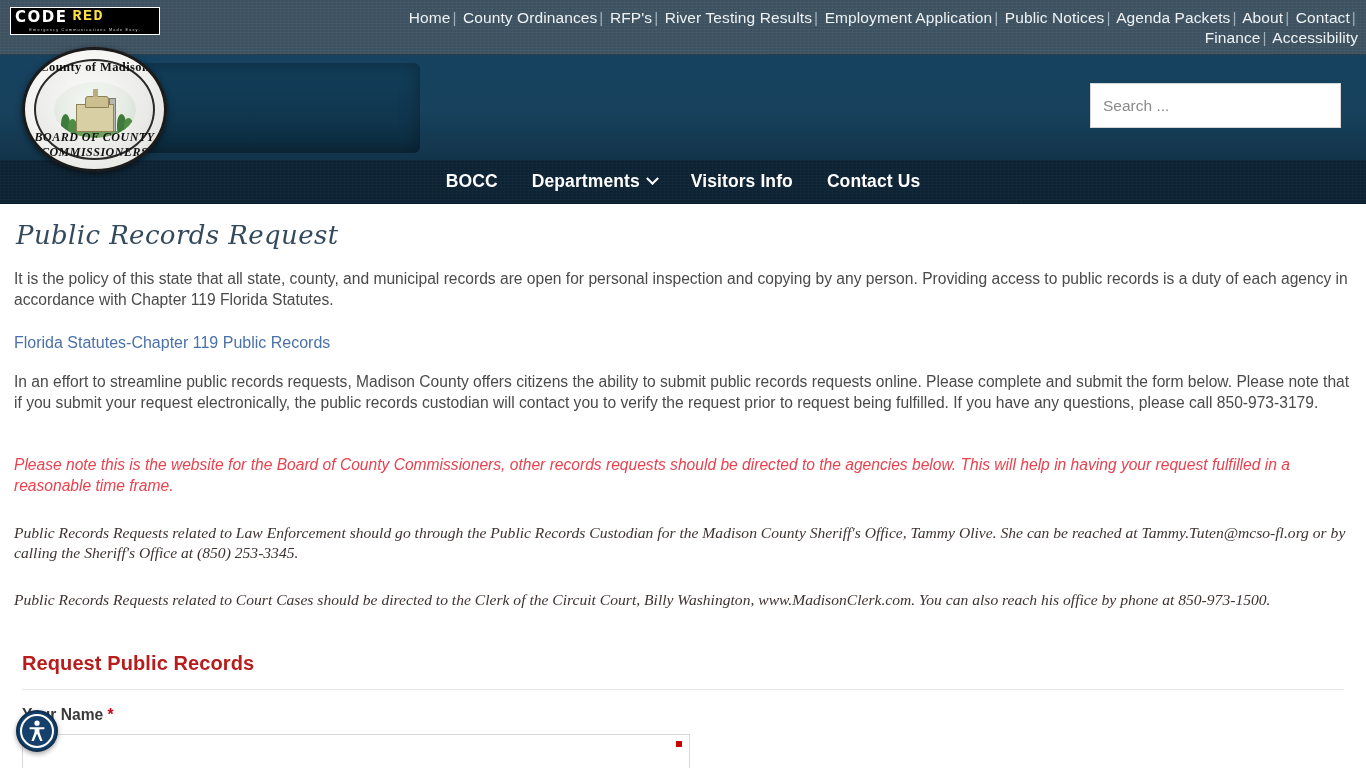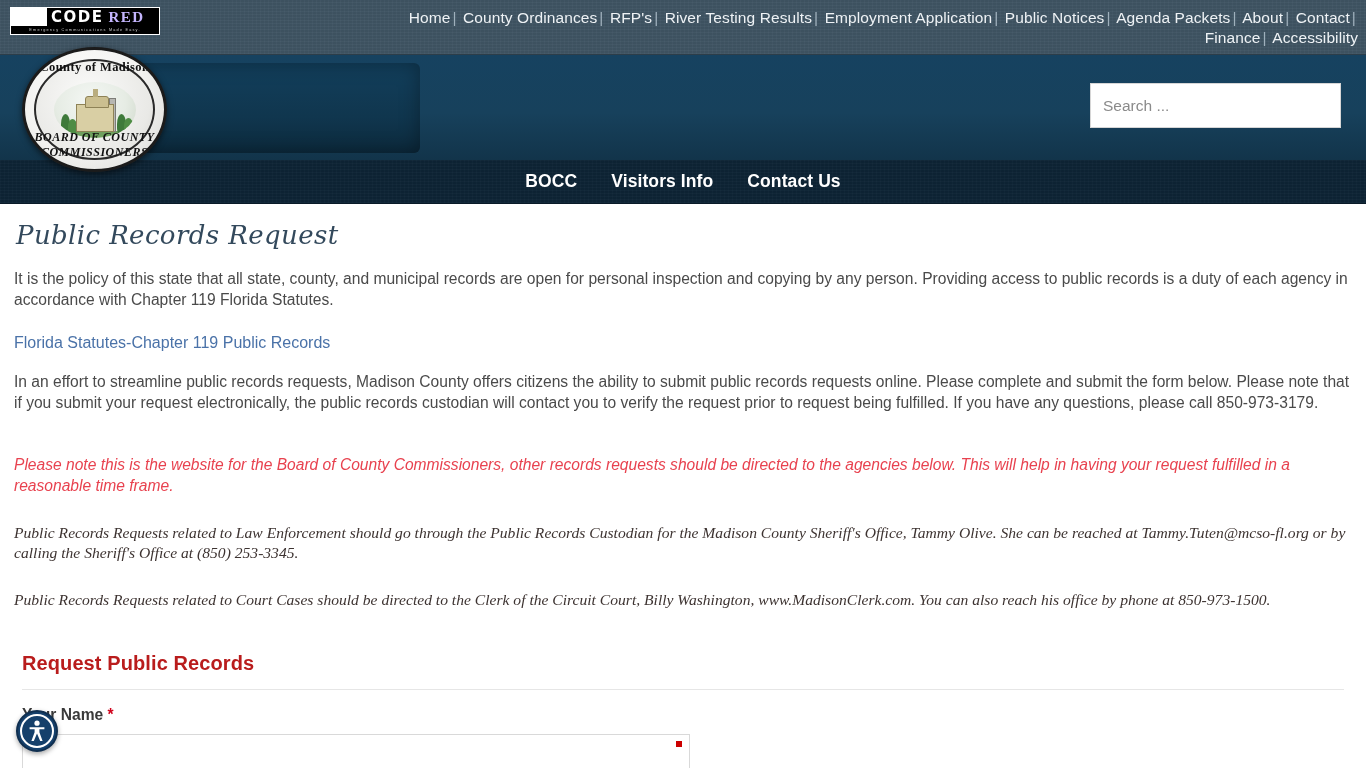--- a/index.html
+++ b/index.html
@@ -25,33 +25,33 @@
   .codered-logo {
     position: absolute;
     left: 10px; top: 7px;
     width: 150px; height: 28px;
     background: #ffffff;
     padding: 1px;
     display: block;
   }
   .codered-inner { width: 100%; height: 100%; position: relative; background:#fff; }
   .codered-row {
-    display: flex; height: 18px; width: 100%; padding-left: 36px;
+    display: flex; height: 18px; width: 100%;
   }
   .cr-code {
     background: #000; color: #fff;
     font-family: "DejaVu Sans", sans-serif;
     font-weight: bold; font-size: 15px; line-height: 18px;
     letter-spacing: 1.5px;
     padding: 0 3px 0 4px;
     flex: 0 0 auto;
   }
   .cr-red {
-    background: #000; color: #c4b5fd;
-    font-family: Liberation Serif, serif;
+    background: #000; color: #fde047;
+    font-family: Liberation Mono, monospace;
     font-weight: bold; font-size: 15px; line-height: 18px;
     letter-spacing: 1.5px;
     padding: 0 4px 0 2px;
     flex: 1 1 auto;
   }
   .cr-tag {
     background: #000; color: #cccccc;
     font-size: 3.8px; line-height: 8px;
     letter-spacing: 1.2px;
     text-align: center;
@@ -416,20 +416,24 @@
     </div>
 
   </div>
 </div>
 
 <div class="mainnav">
   <a href="#" class="navitem">
     <span>BOCC</span>
   </a>
   <a href="#" class="navitem">
+    <span>Departments</span>
+    <span class="caret"></span>
+  </a>
+  <a href="#" class="navitem">
     <span>Visitors Info</span>
   </a>
   <a href="#" class="navitem">
     <span>Contact Us</span>
   </a>
 </div>
 
 <div class="content">
 
   <h1 class="page-title">Public Records Request</h1>

